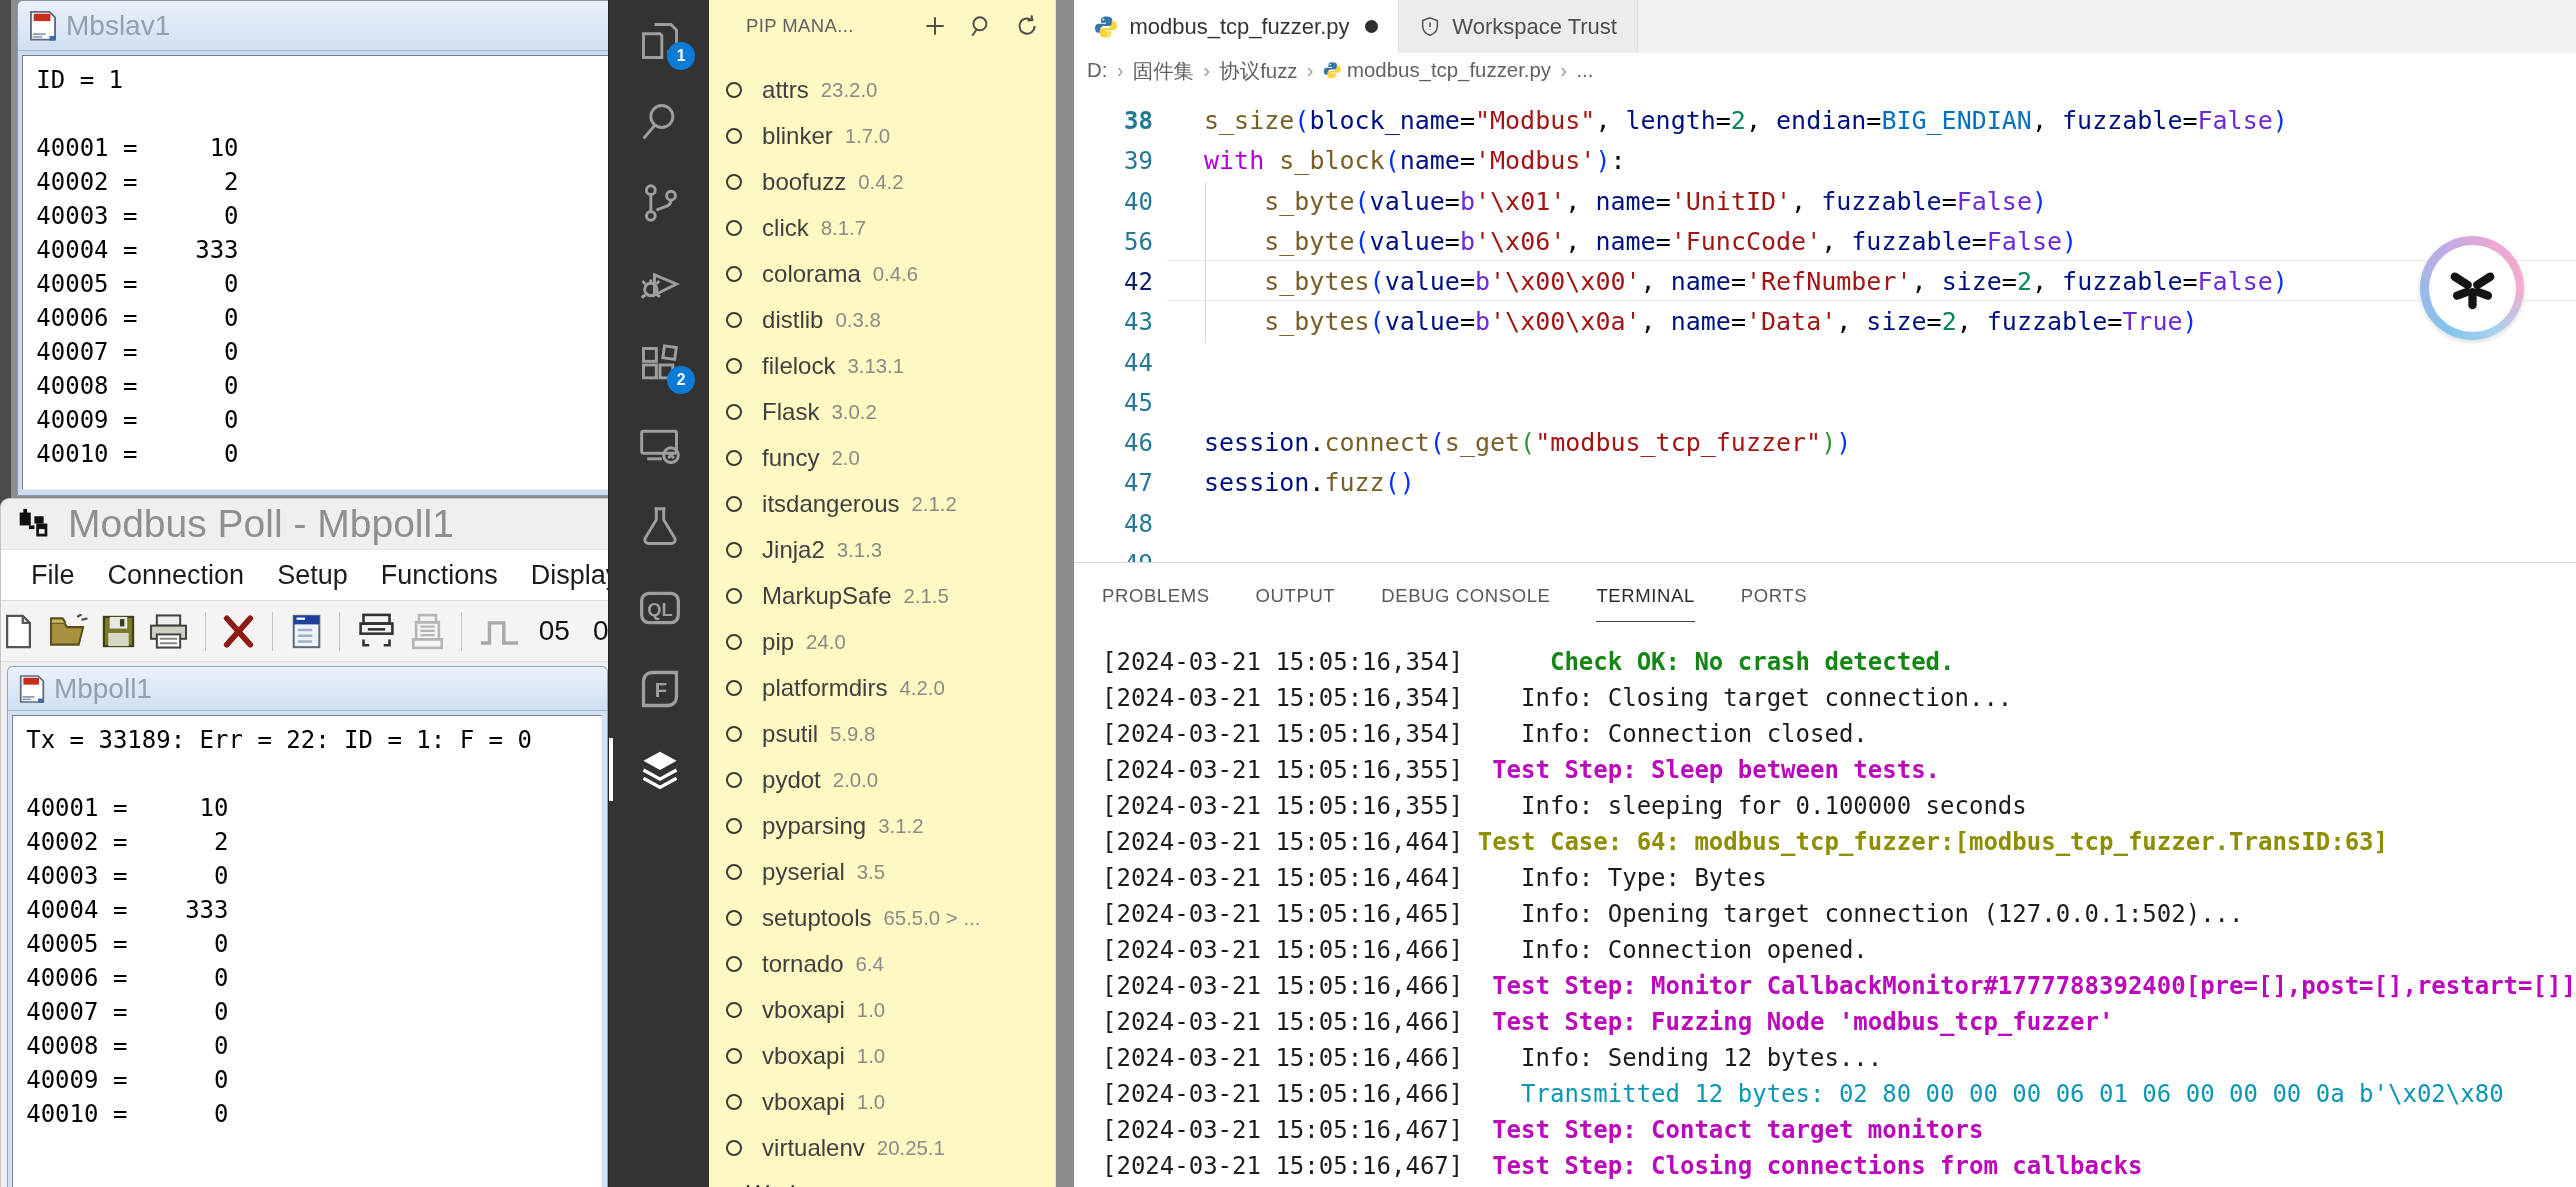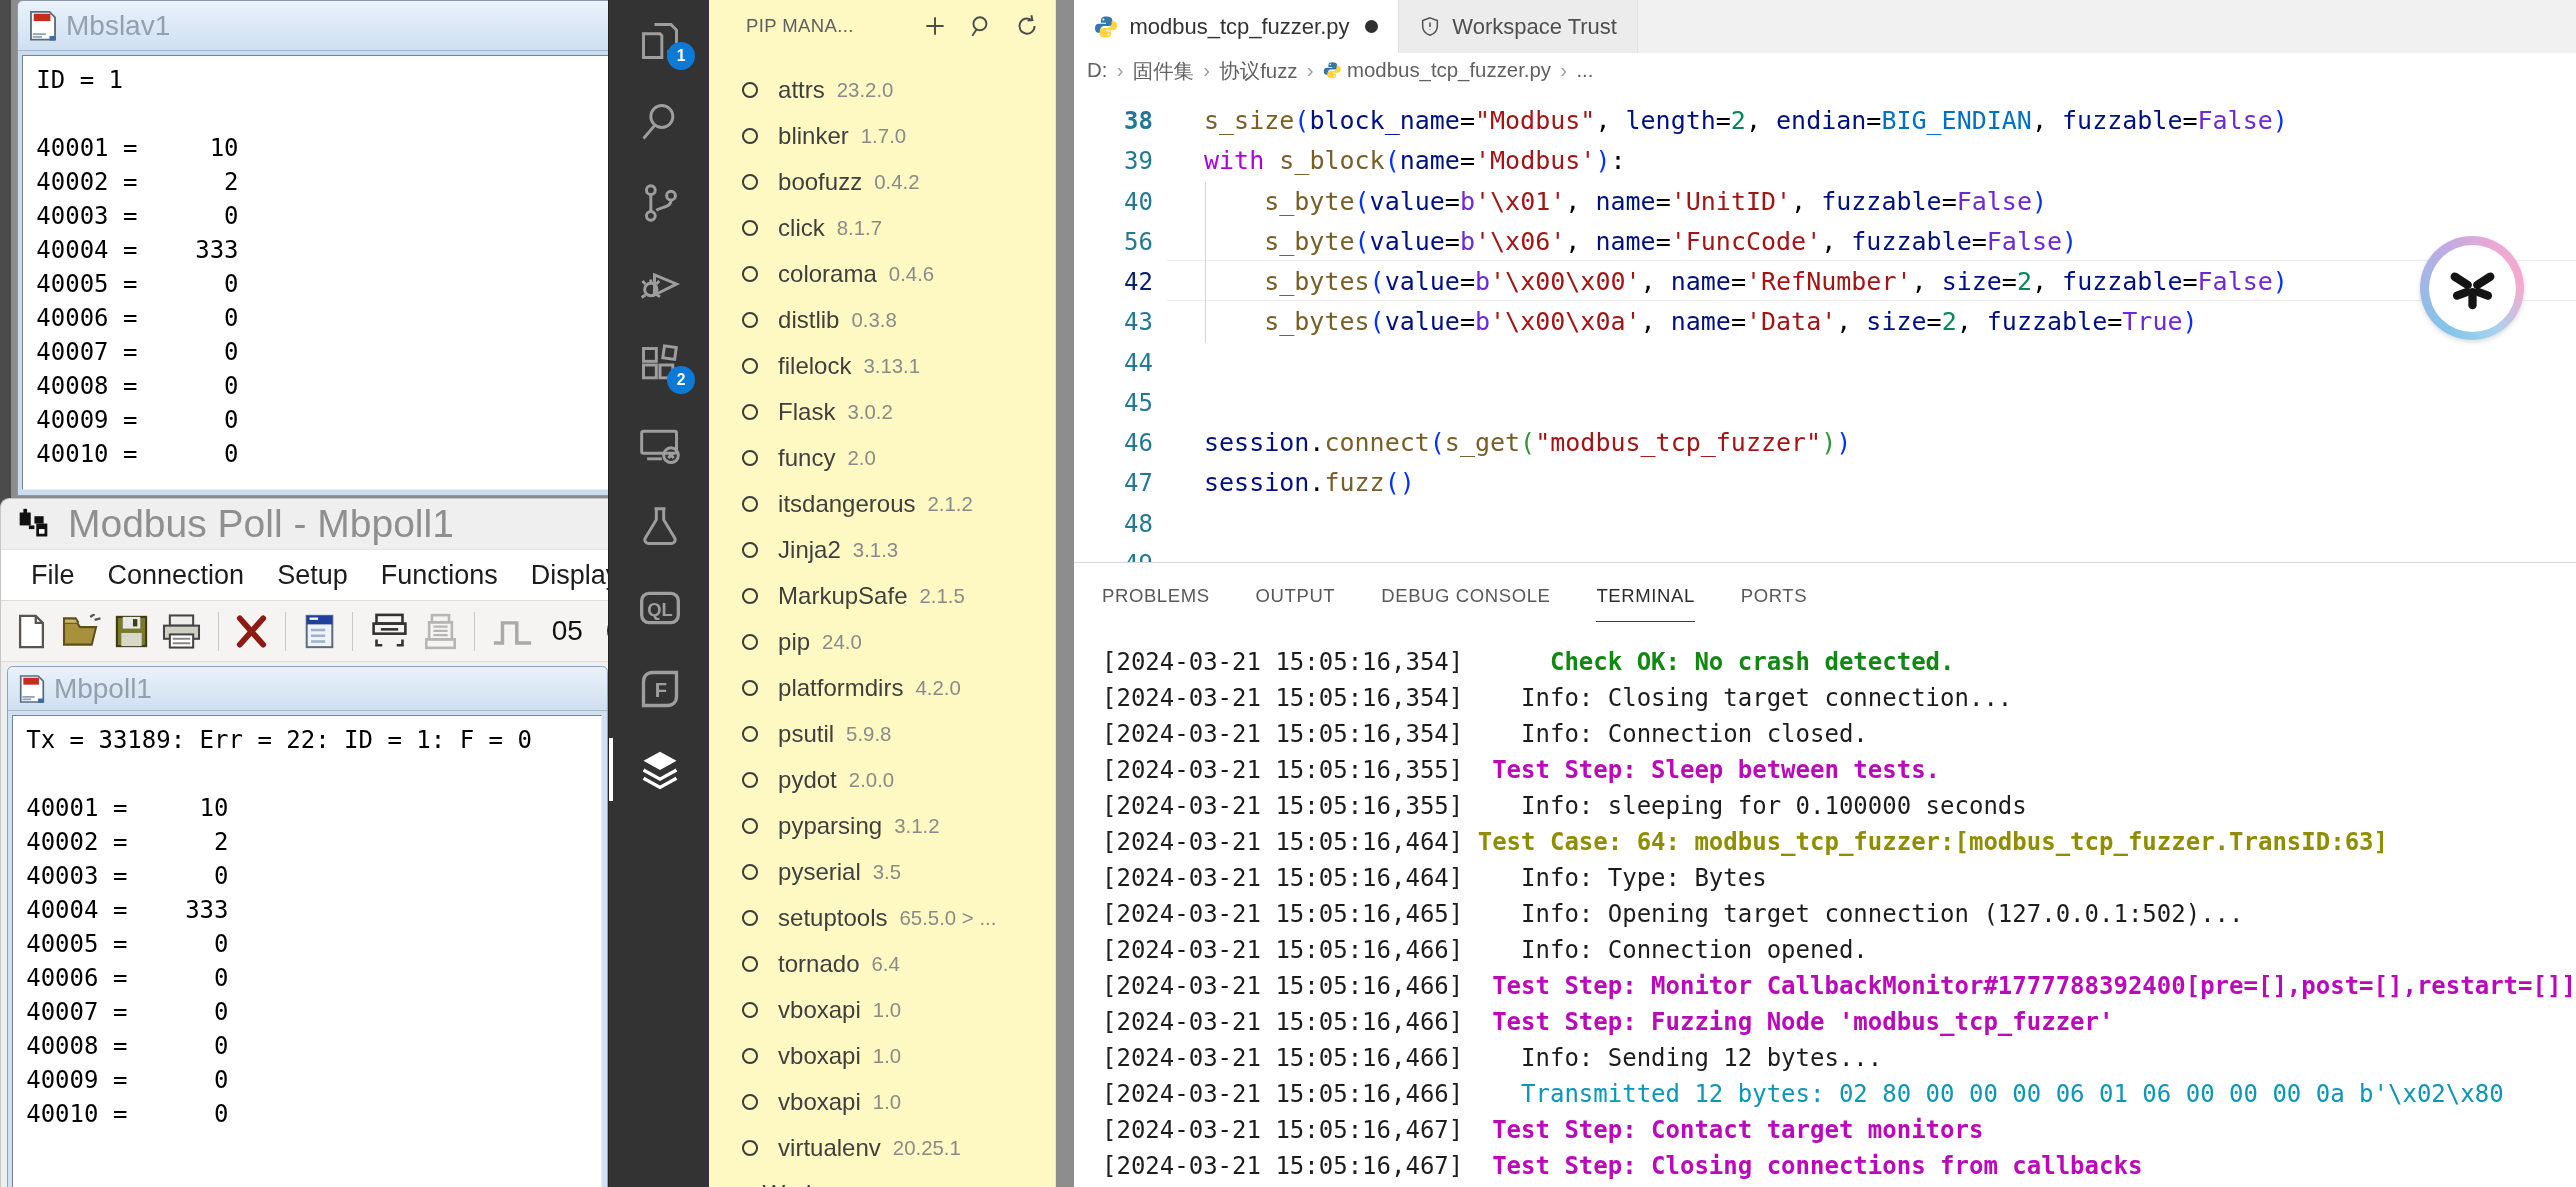--- a/index.html
+++ b/index.html
@@ -21,21 +21,21 @@
     border:1.9px solid; border-color:#73849a #e9eef4 #e9eef4 #73849a;
     padding:7.4px 0 0 13px; font-size:24px; line-height:34px; color:#000; white-space:pre; overflow:hidden; }
 
   #modbuspoll-window { position:absolute; left:0; top:498px; width:608px; height:689px;
     background:#efefef; border-radius:9.3px 0 0 0; border-top:0.9px solid #c6c6c6; border-left:0.9px solid #c6c6c6; overflow:hidden; }
   #mp-titlebar { height:50px; display:flex; align-items:center; padding-left:15px; }
   #mp-titlebar .title { font-size:39px; color:#8f8f8f; margin-left:17px; white-space:nowrap; }
   #mp-menubar { height:52px; background:#fff; border-top:0.9px solid #e4e4e4; border-bottom:0.9px solid #dcdcdc;
     display:flex; align-items:center; padding-left:30px; overflow:hidden; }
   #mp-menubar .menu-item { font-size:27px; color:#1c1c1c; margin-right:33px; white-space:nowrap; }
-  #mp-toolbar { height:61px; background:#f5f4f2; display:flex; align-items:center; padding-left:13px; gap:12px; overflow:hidden; border-bottom:0.9px solid #e0dedc;}
+  #mp-toolbar { height:61px; background:#f5f4f2; display:flex; align-items:center; gap:12px; overflow:hidden; border-bottom:0.9px solid #e0dedc;}
   .tb-sep { width:0.9px; height:39px; background:#c8c8c8; margin:0 3.7px; flex:none; }
   .tb-btn { flex:none; }
   .tb-num { font-size:28px; color:#111; padding:0 5.6px; flex:none; }
 
   #mbpoll-window { position:absolute; left:5.6px; top:167px; right:0; bottom:-37px;
     background:#d2e1f2; border:0.9px solid #8aa5c4; border-radius:5.6px 5.6px 0 0; }
   #mbpoll-window .win-content { top:48px; }
   #mbpoll-window .win-titlebar { height:44px; }
 
   
@@ -46,21 +46,21 @@
     background:#0d7ad6; color:#fff; font-size:15.7px; font-weight:bold; display:flex; align-items:center; justify-content:center; }
   .act-indicator { position:absolute; left:0; top:9.3px; width:3.7px; height:63px; background:#ffffff; }
 
   
   #sidebar { position:absolute; left:709px; top:0; width:347px; height:1187px; background:#fef9c3;
     border-right:0.9px solid #e4e4e4; overflow:hidden; }
   #sidebar-header { height:52px; display:flex; align-items:center; padding-left:37px; }
   #sidebar-title { font-size:18.5px; color:#5f5f5f; letter-spacing:0.4px; flex:1; }
   .sb-action { width:35px; height:35px; display:flex; align-items:center; justify-content:center; margin-right:11px; }
   #pkg-list { position:absolute; left:0; top:67px; right:0; bottom:0; overflow:hidden; }
-  .pkg-row { height:46px; display:flex; align-items:center; padding-left:33px; }
+  .pkg-row { height:46px; display:flex; align-items:center; padding-left:17px; }
   .pkg-bullet { width:15.7px; height:15.7px; border:2.3px solid #3c3c3c; border-radius:50%; flex:none; }
   .pkg-name { font-size:24px; color:#3f3f3f; margin-left:20.4px; white-space:nowrap; }
   .pkg-version { font-size:20.4px; color:#8a8a8a; margin-left:12px; white-space:nowrap; }
 
   
   #editor { position:absolute; left:1074px; top:0; width:1502px; height:1187px; background:#fff; }
   #tabbar { position:absolute; left:0; top:0; right:0; height:53px; background:#f1f1f1; display:flex; }
   .tab { height:53px; display:flex; align-items:center; padding:0 20.4px; border-right:0.9px solid #e0e0e0; }
   .tab.active { background:#fff; }
   .tab.inactive { background:#ececec; }

